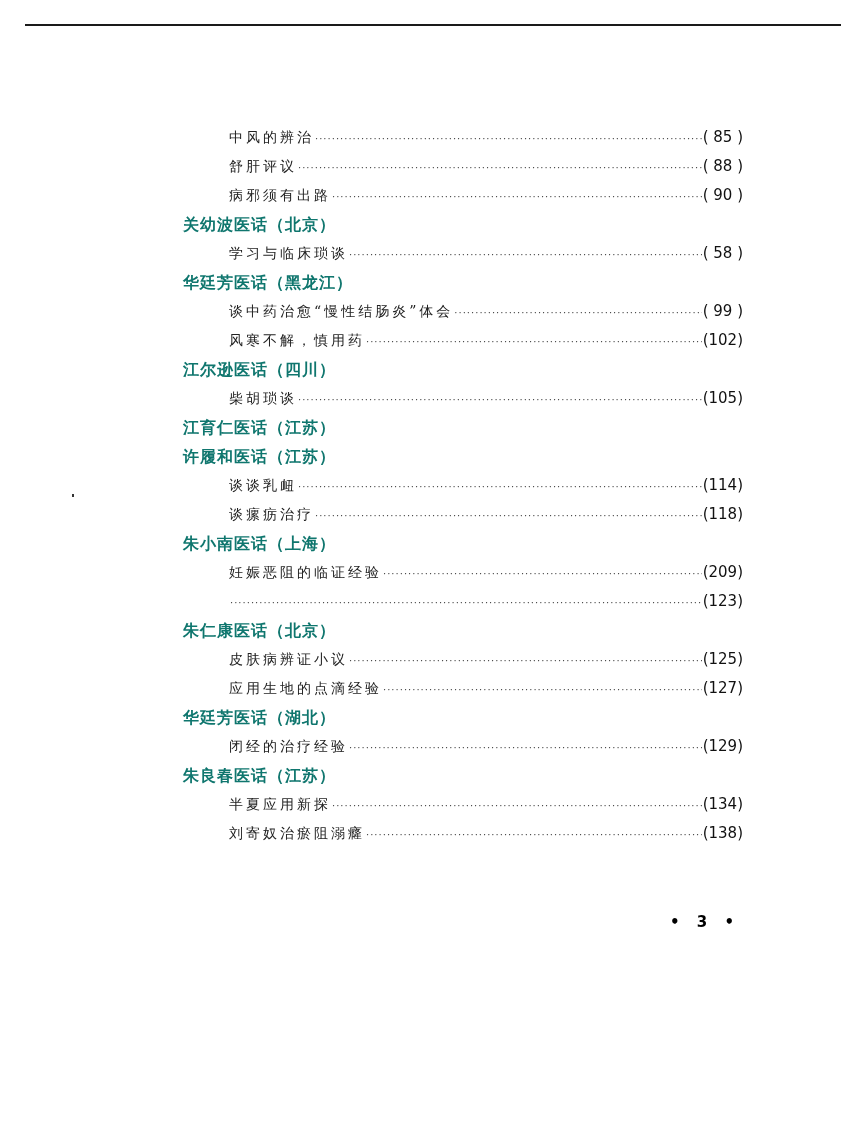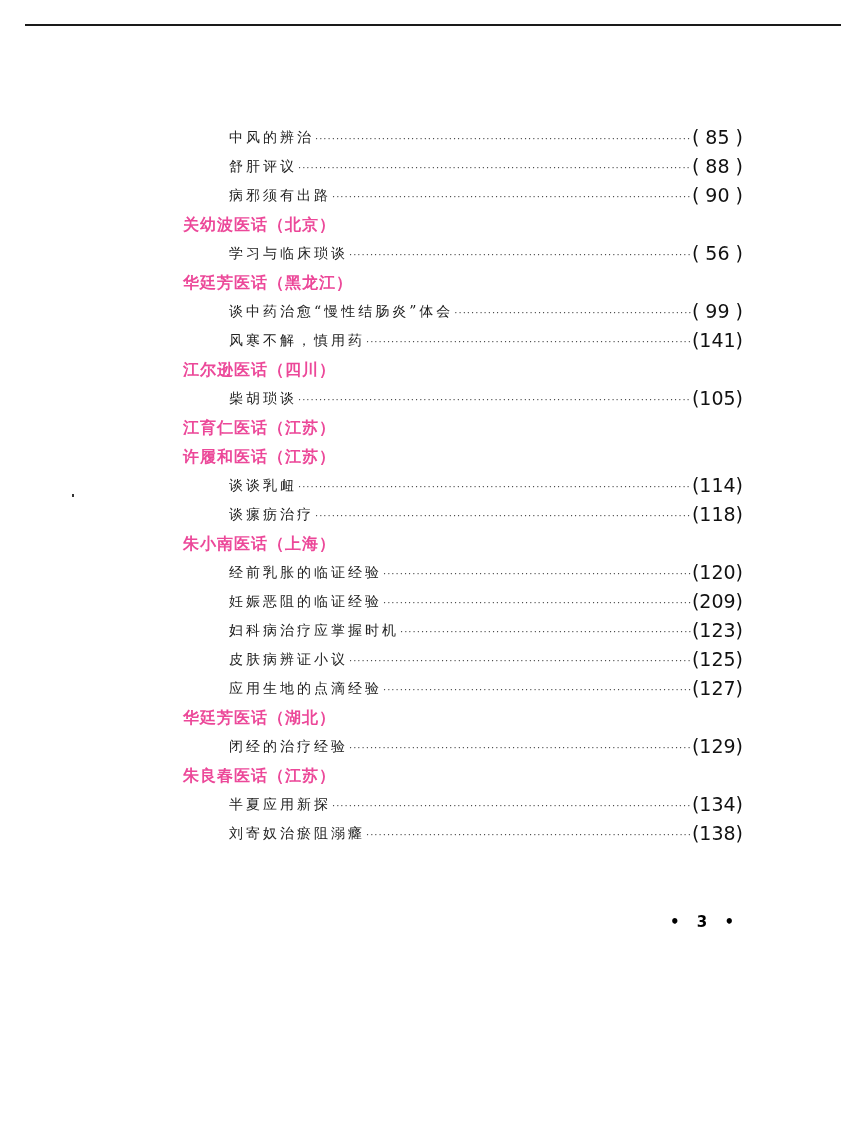--- a/index.html
+++ b/index.html
@@ -42,21 +42,21 @@
       line-height: 29px;
       display: flex;
       align-items: center;
       white-space: nowrap;
     }
     .row.heading {
       font-family: "DejaVu Sans", "Liberation Sans", sans-serif;
       font-weight: bold;
       font-size: 16px;
       letter-spacing: 1px;
-      color: #ec4899;
+      color: #0f766e;
     }
     .row.entry {
       padding-left: 46px;
       font-size: 14px;
       letter-spacing: 3px;
       color: #222;
     }
     .entry .title {
       flex: 0 0 auto;
     }
@@ -69,21 +69,21 @@
       margin: 0 1px;
       position: relative;
       top: 1px;
     }
     .entry .leader::before {
       content: "··························································································································";
     }
     .entry .page {
       flex: 0 0 auto;
       font-family: "DejaVu Sans", "Liberation Sans", sans-serif;
-      font-size: 19px;
+      font-size: 15px;
       letter-spacing: 0;
       color: #111;
     }
     .page-number {
       position: absolute;
       left: 670px;
       top: 913px;
       font-family: "DejaVu Sans", "Liberation Sans", sans-serif;
       font-weight: bold;
       font-size: 15px;
@@ -117,37 +117,37 @@
     <span class="page">( 90 )</span>
   </div>
 
   <div class="row heading">
     <span>关幼波医话（北京）</span>
   </div>
 
   <div class="row entry">
     <span class="title">学习与临床琐谈</span>
     <span class="leader"></span>
-    <span class="page">( 56 )</span>
+    <span class="page">( 58 )</span>
   </div>
 
   <div class="row heading">
     <span>华廷芳医话（黑龙江）</span>
   </div>
 
   <div class="row entry">
     <span class="title">谈中药治愈“慢性结肠炎”体会</span>
     <span class="leader"></span>
     <span class="page">( 99 )</span>
   </div>
 
   <div class="row entry">
     <span class="title">风寒不解，慎用药</span>
     <span class="leader"></span>
-    <span class="page">(141)</span>
+    <span class="page">(102)</span>
   </div>
 
   <div class="row heading">
     <span>江尔逊医话（四川）</span>
   </div>
 
   <div class="row entry">
     <span class="title">柴胡琐谈</span>
     <span class="leader"></span>
     <span class="page">(105)</span>
@@ -171,38 +171,35 @@
   <div class="row entry">
     <span class="title">谈瘰疬治疗</span>
     <span class="leader"></span>
     <span class="page">(118)</span>
   </div>
 
   <div class="row heading">
     <span>朱小南医话（上海）</span>
   </div>
 
-  <div class="row entry">
-    <span class="title">经前乳胀的临证经验</span>
-    <span class="leader"></span>
-    <span class="page">(120)</span>
-  </div>
 
   <div class="row entry">
     <span class="title">妊娠恶阻的临证经验</span>
     <span class="leader"></span>
     <span class="page">(209)</span>
   </div>
 
   <div class="row entry">
-    <span class="title">妇科病治疗应掌握时机</span>
     <span class="leader"></span>
     <span class="page">(123)</span>
   </div>
 
+  <div class="row heading">
+    <span>朱仁康医话（北京）</span>
+  </div>
 
   <div class="row entry">
     <span class="title">皮肤病辨证小议</span>
     <span class="leader"></span>
     <span class="page">(125)</span>
   </div>
 
   <div class="row entry">
     <span class="title">应用生地的点滴经验</span>
     <span class="leader"></span>

